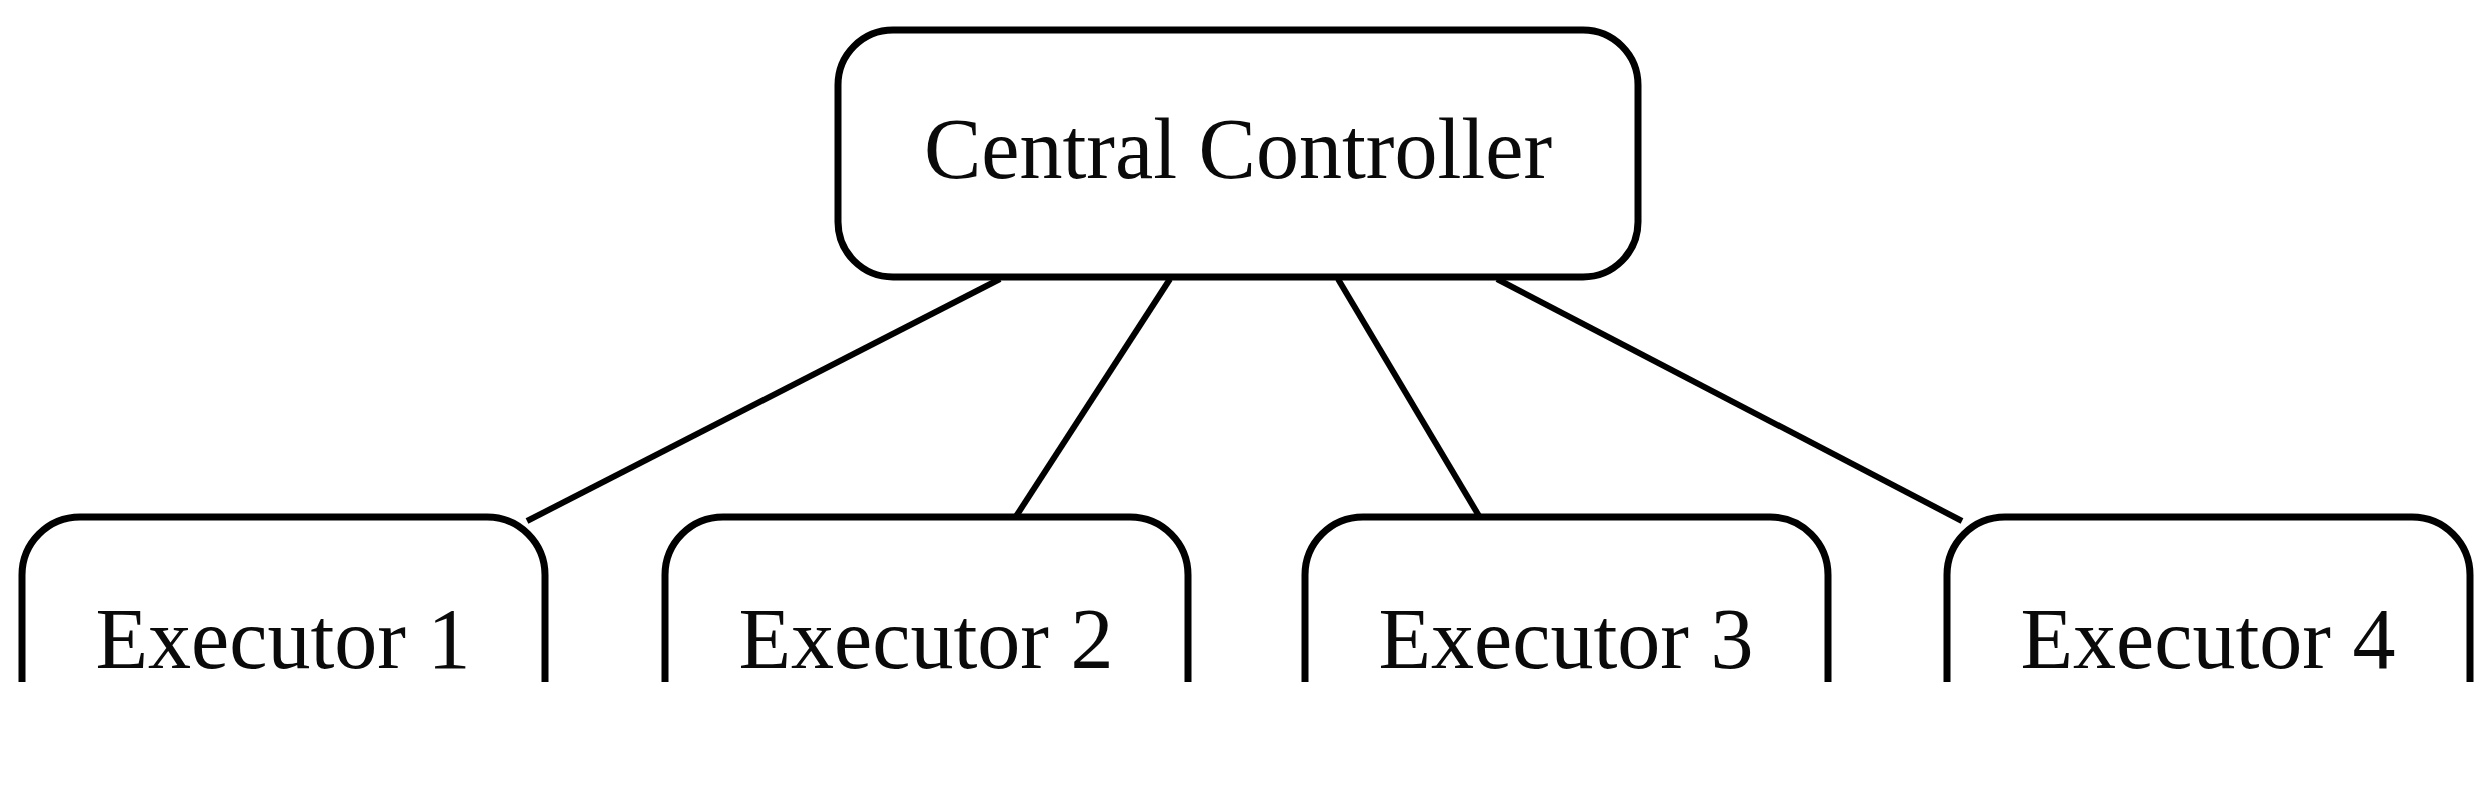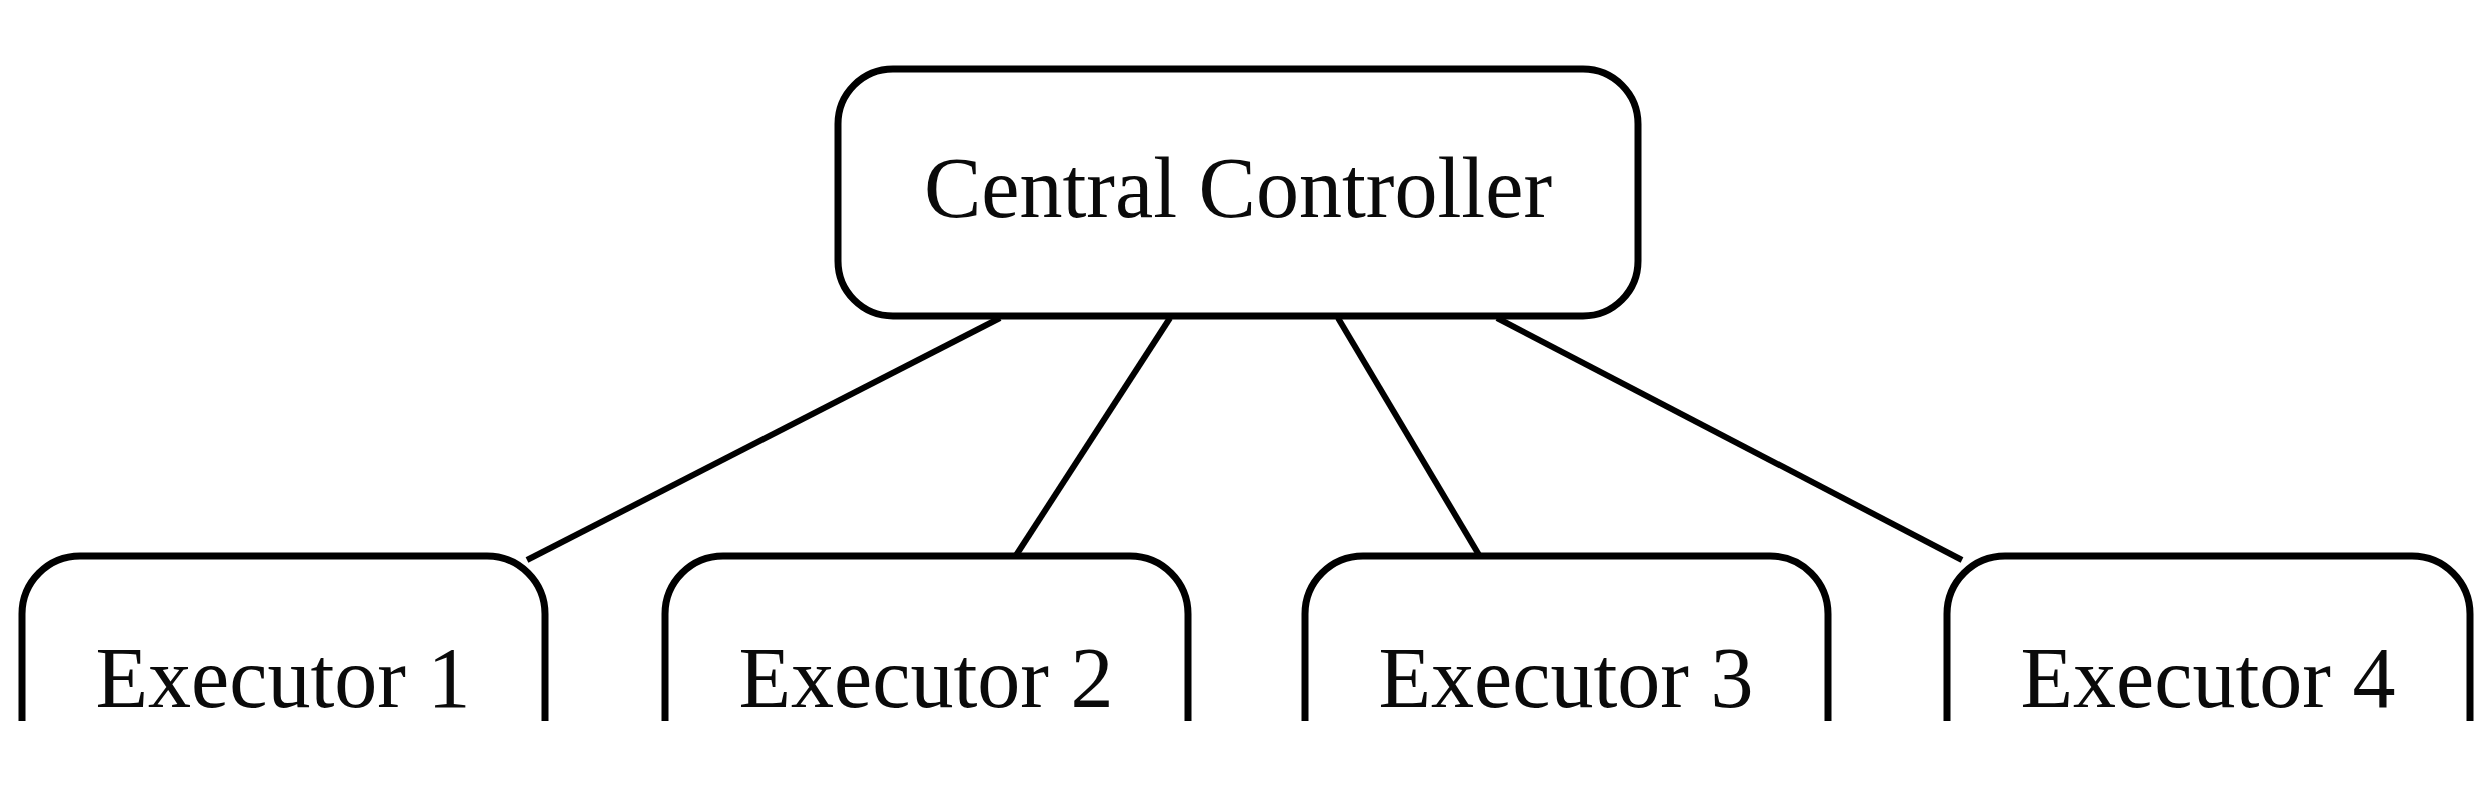--- a/index.html
+++ b/index.html
@@ -10,21 +10,20 @@
   }
   body {
     font-family: "Liberation Serif", "DejaVu Serif", serif;
   }
   #diagram-canvas {
     position: relative;
     width: 2491px;
     height: 682px;
     background: #ffffff;
     overflow: hidden;
-    margin-top: 39px;
   }
   #diagram-svg {
     position: absolute;
     top: 0;
     left: 0;
     width: 2491px;
     height: 785px;
     display: block;
   }
   .node-box {

